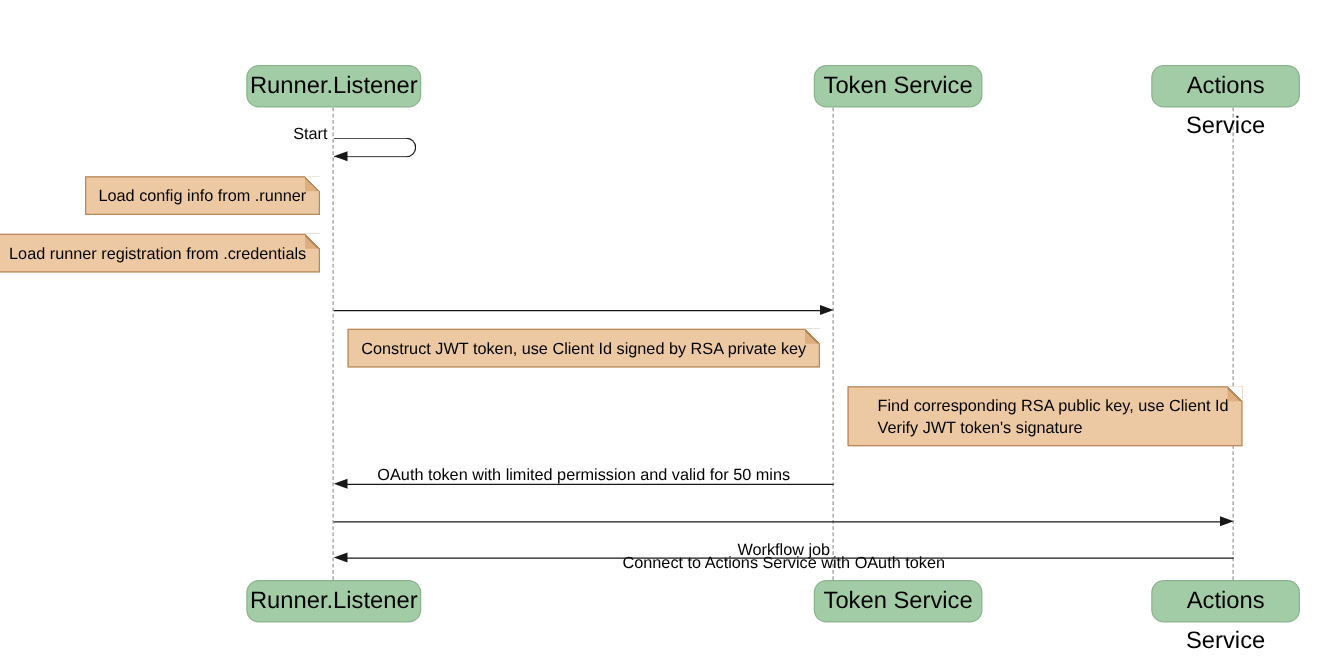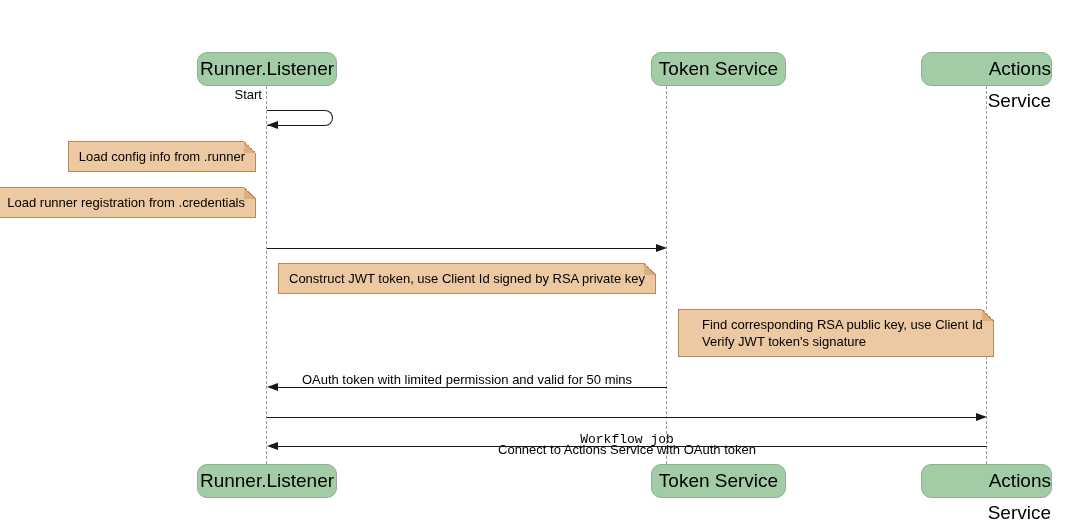--- a/index.html
+++ b/index.html
@@ -38,31 +38,31 @@
     position:absolute; height:34px;
     background:var(--participant-fill);
     border:1px solid var(--participant-border);
     border-radius:10px;
     font-size:19px; text-align:center; line-height:32px;
   }
   .p-top    { top:52px; }
   .p-bottom { top:464px; }
   .p-runner  { left:197px; width:140px; }
   .p-token   { left:603px; width:135px;margin-left:48px; }
-  .p-actions { left:921px; width:131px;text-align:right; }
+  .p-actions { left:921px; width:119px; }
 
   .msg-label {
     position:absolute; font-size:13px; line-height:14px;
     text-align:center; white-space:nowrap;
   }
-  .self-label { left:180px; top:88px; width:82px; text-align:right; }
+  .self-label { left:180px; top:100px; width:82px; text-align:right; }
   .m1-label { left:267px; width:400px; top:234px; }
   .m2-label { left:267px; width:400px; top:373px; }
   .m3-label { left:267px; width:720px; top:403px;margin-top:40px; }
-  .m4-label { left:267px; width:720px; top:433px;font-family:Liberation Mono, monospace; }
+  .m4-label { left:267px; width:720px; top:433px; }
 
   .msg-line { position:absolute; height:0; border-top:1.5px solid var(--arrow); }
   .m1-line { left:267px; width:394px; top:248px; }
   .m2-line { left:273px; width:394px; top:387px; }
   .m3-line { left:267px; width:714px; top:417px; }
   .m4-line { left:273px; width:714px; top:446px; }
 
   .self-loop {
     position:absolute; left:267px; top:110px; width:66px; height:16px;
     border:1.5px solid var(--arrow); border-left:none;

